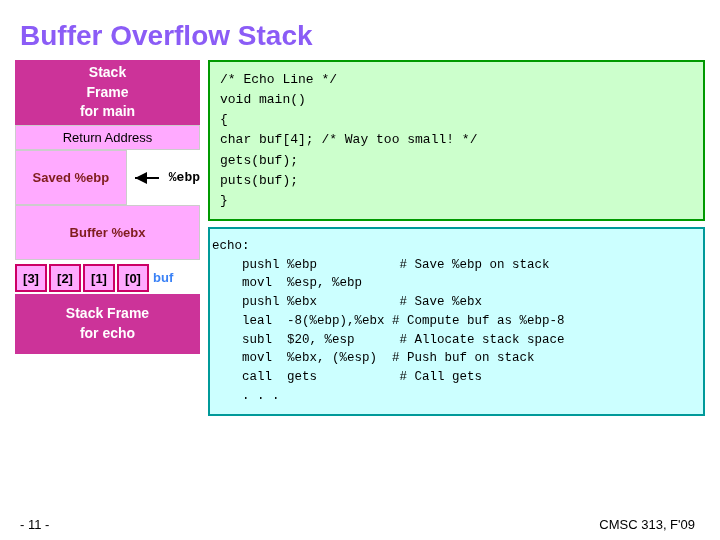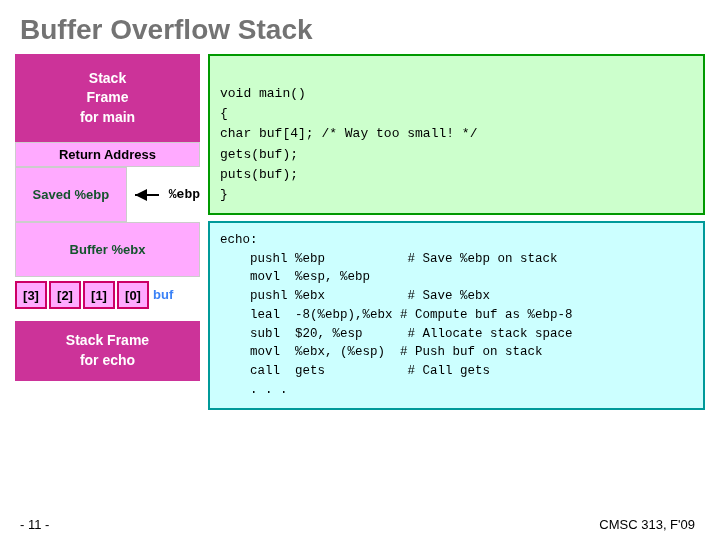--- a/index.html
+++ b/index.html
@@ -8,22 +8,22 @@
       height: 540px;
       background: #ffffff;
       font-family: Arial, sans-serif;
       overflow: hidden;
       position: relative;
     }
 
     .page-title {
       font-size: 28px;
       font-weight: bold;
-      padding: 14px 20px 8px 20px;
-      color: #737373;
+      padding: 20px 20px 8px 20px;
+      color: #8b5cf6;
       border-radius: 25px;
     }
 
     .main-content {
       display: flex;
       flex-direction: row;
       padding: 0 15px;
       gap: 8px;
     }
 
@@ -36,48 +36,48 @@
     }
 
     .stack-frame-main {
       background: #cc3399;
       color: white;
       text-align: center;
       font-size: 14px;
       font-weight: bold;
       padding: 10px 6px;
       line-height: 1.4;
-      height: 88px;
+      height: 65px;
       display: flex;
       align-items: center;
       justify-content: center;
     }
 
     .return-address-row {
       background: #ffaaff;
       color: #000;
       font-size: 13px;
-      font-weight: bold;
+      font-weight: normal;
       padding: 4px 8px;
       border: 1px solid #ccc;
       text-align: center;
     }
 
     .saved-row {
       display: flex;
       flex-direction: row;
       align-items: center;
       position: relative;
     }
 
     .saved-box {
       background: #ffaaff;
       font-size: 13px;
       font-weight: bold;
-      color: #14532d;
+      color: #7f1d1d;
       padding: 19px 8px;
       border: 1px solid #ccc;
       flex: 1;
       text-align: center;
     }
 
     .arrow-indicator {
       display: flex;
       align-items: center;
       margin-left: 4px;
@@ -117,21 +117,21 @@
       color: white;
       text-align: center;
       font-size: 14px;
       font-weight: bold;
       padding: 10px 6px;
       line-height: 1.4;
       height: 60px;
       display: flex;
       align-items: center;
       justify-content: center;
-      margin-top: 12px;
+      margin-top: 2px;
     }
 
     
     .right-col {
       flex: 1;
       display: flex;
       flex-direction: column;
       gap: 6px;
     }
 
@@ -141,21 +141,21 @@
       padding: 8px 10px;
       font-family: 'Courier New', monospace;
       font-size: 13px;
       color: #000;
       line-height: 1.55;
     }
 
     .code-box-bottom {
       background: #ccffff;
       border: 2px solid #009999;
-      padding: 8px 10px;
+      padding: 8px 2px;
       font-family: 'Courier New', monospace;
       font-size: 12.5px;
       color: #000;
       line-height: 1.5;
     }
 
     .footer {
       position: absolute;
       bottom: 8px;
       left: 20px;
@@ -227,21 +227,21 @@
 
     <div class="stack-frame-echo">
       Stack Frame<br>for echo
     </div>
 
   </div>
 
   <div class="right-col">
 
     <div class="code-box-top">
-      <br>
+      <span>/* Echo Line */</span><br>
       <span>void main()</span><br>
       <span>{</span><br>
       <span>    char buf[4];   /* Way too small! */</span><br>
       <span>    gets(buf);</span><br>
       <span>    puts(buf);</span><br>
       <span>}</span>
     </div>
 
     <div class="code-box-bottom">
       <span>echo:</span><br>

